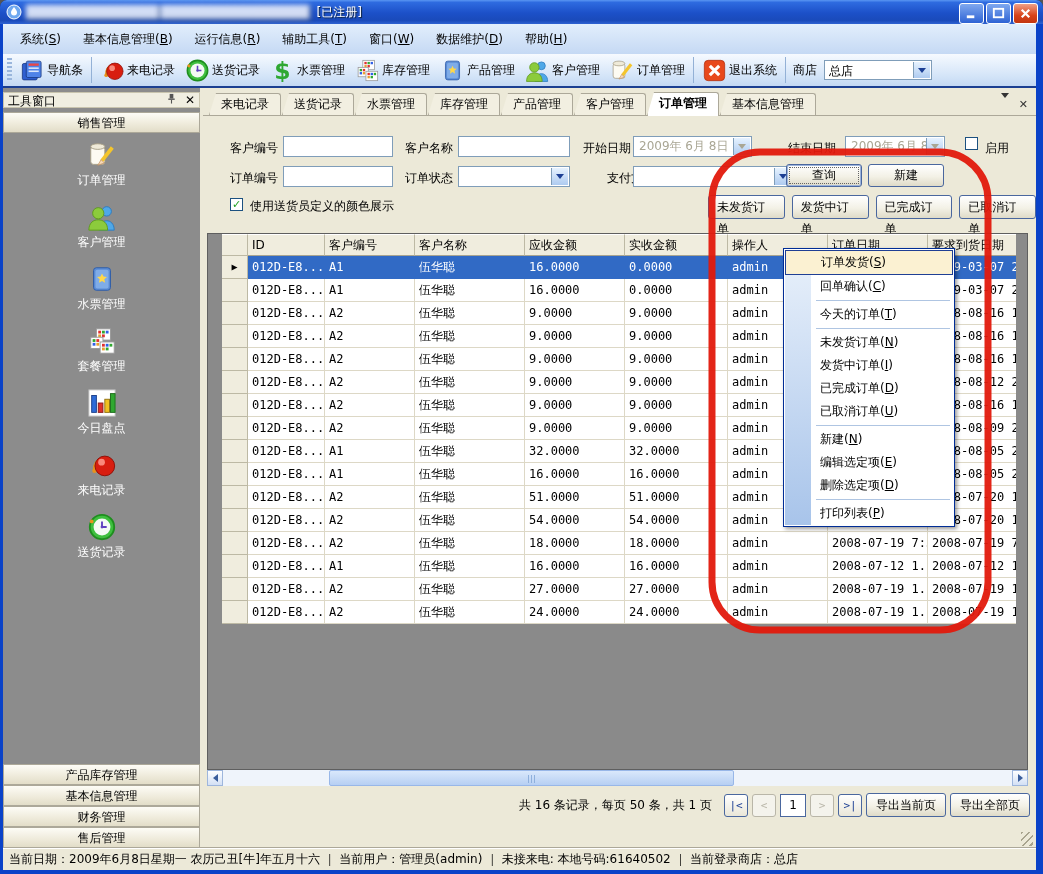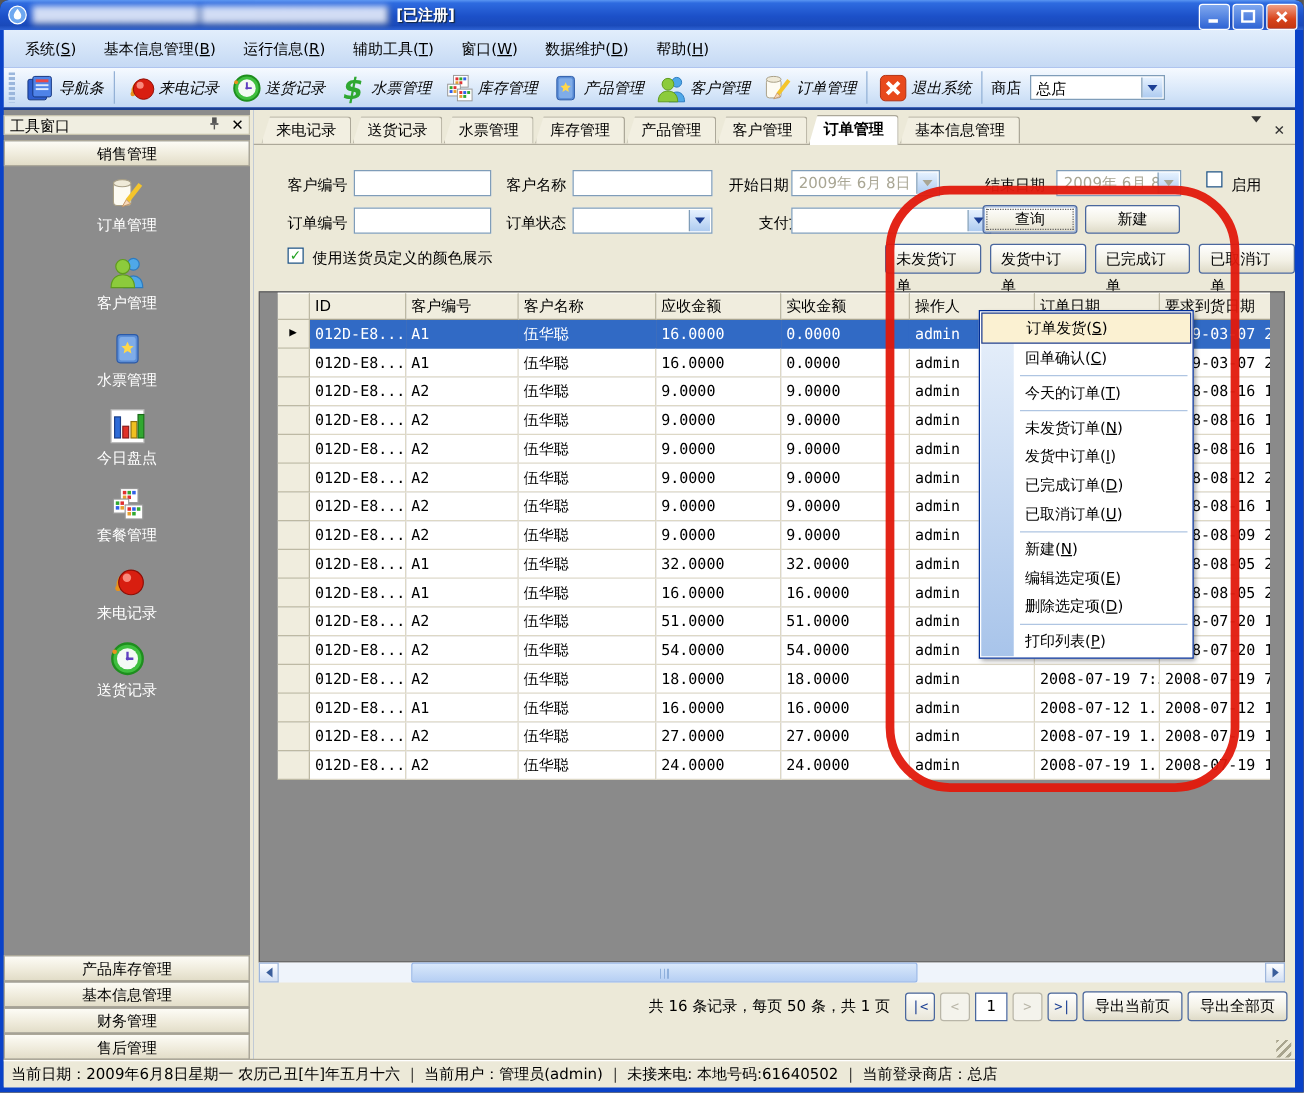--- a/index.html
+++ b/index.html
@@ -4,38 +4,38 @@
 <style>
   html,body{margin:0;padding:0;background:#555;}
   #screen{position:relative;width:1043px;height:874px;background:#0A42C8;
     font-family:"DejaVu Sans",sans-serif;font-size:12px;color:#000;overflow:hidden;
     border-radius:7px 7px 0 0;}
   
   .titlebar{position:absolute;left:0;top:0;width:1043px;height:24px;
     background:linear-gradient(180deg,#5A96F2 0%,#2E6BE0 10%,#1C50C8 55%,#1A4ABA 85%,#2E62D2 100%);
     border-radius:7px 7px 0 0;display:flex;align-items:center;color:#fff;}
   .title-icon{width:16px;height:16px;margin:0 4px 0 6px;flex:none;}
-  .title-text{font-weight:bold;font-size:12px;text-shadow:1px 1px 1px #123;white-space:nowrap;}
+  .title-text{font-weight:normal;font-size:12px;text-shadow:1px 1px 1px #123;white-space:nowrap;}
   .blurred{filter:blur(2.5px);opacity:.8;letter-spacing:-1px;margin-right:8px;}
   .win-btns{position:absolute;right:5px;top:3px;display:flex;gap:2px;}
   .win-btn{width:23px;height:19px;border:1px solid #fff;border-radius:3px;
     background:linear-gradient(180deg,#7FA8EF,#2E63D4);display:flex;align-items:center;justify-content:center;}
   .win-btn.close{background:linear-gradient(180deg,#F0A086,#D8431A 60%,#C23510);}
   
   .menubar{position:absolute;left:3px;top:24px;width:1033px;height:30px;
     background:linear-gradient(180deg,#E2EEFC,#C5D9F4);display:flex;align-items:center;padding-left:6px;box-sizing:border-box;}
   .menu-item{padding:3px 11px;white-space:nowrap;}
   .menu-item u{text-decoration:underline;}
   
   .toolbar{position:absolute;left:3px;top:54px;width:1033px;height:34px;box-sizing:border-box;
     background:linear-gradient(180deg,#F6FAFF,#D3E4F8 70%,#C3D8F3);
     border-bottom:2px solid #1B3F91;display:flex;align-items:center;}
   .tb-grip{width:5px;height:24px;margin:0 3px 0 4px;flex:none;
     background:repeating-linear-gradient(180deg,#9AB6DC 0 2px,transparent 2px 4px);}
-  .tb-item{display:flex;align-items:center;gap:2px;padding:2px 5px;white-space:nowrap;cursor:default;font-style:italic;}
+  .tb-item{display:flex;align-items:center;gap:2px;padding:2px 5px;white-space:nowrap;cursor:default;}
   .tb-icon{width:25px;height:25px;flex:none;display:inline-flex;}
   .tb-icon svg{width:100%;height:100%;}
   .tb-sep{width:1px;height:26px;background:#93B1D6;margin:0 3px;flex:none;}
   .store-group{display:flex;align-items:center;gap:7px;margin-left:4px;}
   .combo{position:relative;width:108px;height:20px;border:1px solid #7F9DB9;background:#fff;
     line-height:20px;padding-left:4px;box-sizing:border-box;}
   .combo-arrow{position:absolute;right:1px;top:1px;bottom:1px;width:16px;
     background:linear-gradient(180deg,#E6F2FF,#AECBF0);border-left:1px solid #7F9DB9;
     display:flex;align-items:center;justify-content:center;}
   .tri-down{width:0;height:0;border-left:4px solid transparent;border-right:4px solid transparent;border-top:5px solid #1C3F94;}
@@ -335,49 +335,49 @@
         <div class="side-item">
           <span class="side-icon"><svg viewBox="0 0 32 32">
               <rect x="7" y="4" width="18" height="24" rx="3" fill="#5B8DD6" stroke="#2B5AA8"></rect>
               <rect x="9" y="6" width="14" height="20" rx="2" fill="#7FACE8"></rect>
               <path d="M16 10l1.6 3.4 3.7.4-2.8 2.5.8 3.7-3.3-2-3.3 2 .8-3.7-2.8-2.5 3.7-.4z" fill="#FFD84A"></path>
             </svg></span>
           <div class="side-label">水票管理</div>
         </div>
         <div class="side-item">
           <span class="side-icon"><svg viewBox="0 0 32 32">
-              <rect x="2" y="2" width="28" height="28" fill="#fff" stroke="#bbb"></rect>
-              <rect x="5" y="8" width="5" height="18" fill="#2E6CD8" stroke="#1A3E88"></rect>
-              <rect x="12" y="16" width="5" height="10" fill="#E03028" stroke="#881A1A"></rect>
-              <rect x="19" y="12" width="5" height="14" fill="#F0C020" stroke="#907010"></rect>
-              <rect x="25" y="6" width="5" height="20" fill="#30A830" stroke="#1A6818"></rect>
-            </svg></span>
-          <div class="side-label">今日盘点</div>
-        </div>
-        <div class="side-item">
-          <span class="side-icon"><svg viewBox="0 0 32 32">
               <rect x="10" y="3" width="15" height="12" fill="#fff" stroke="#999"></rect>
               <rect x="12" y="5" width="3" height="3" fill="#E03030"></rect>
               <rect x="16" y="5" width="3" height="3" fill="#30A830"></rect>
               <rect x="20" y="5" width="3" height="3" fill="#3060E8"></rect>
               <rect x="12" y="9" width="3" height="3" fill="#E8A030"></rect>
               <rect x="16" y="9" width="3" height="3" fill="#E03030"></rect>
               <rect x="4" y="12" width="13" height="12" fill="#fff" stroke="#999"></rect>
               <rect x="6" y="14" width="3" height="3" fill="#30A830"></rect>
               <rect x="10" y="14" width="3" height="3" fill="#E03030"></rect>
               <rect x="6" y="18" width="3" height="3" fill="#3060E8"></rect>
               <rect x="10" y="18" width="3" height="3" fill="#E8A030"></rect>
               <rect x="14" y="17" width="15" height="12" fill="#fff" stroke="#999"></rect>
               <rect x="16" y="19" width="3" height="3" fill="#E03030"></rect>
               <rect x="20" y="19" width="3" height="3" fill="#3060E8"></rect>
               <rect x="24" y="19" width="3" height="3" fill="#30A830"></rect>
               <rect x="16" y="23" width="3" height="3" fill="#E8A030"></rect>
               <rect x="20" y="23" width="3" height="3" fill="#30A830"></rect>
             </svg></span>
           <div class="side-label">套餐管理</div>
+        </div>
+        <div class="side-item">
+          <span class="side-icon"><svg viewBox="0 0 32 32">
+              <rect x="2" y="2" width="28" height="28" fill="#fff" stroke="#bbb"></rect>
+              <rect x="5" y="8" width="5" height="18" fill="#2E6CD8" stroke="#1A3E88"></rect>
+              <rect x="12" y="16" width="5" height="10" fill="#E03028" stroke="#881A1A"></rect>
+              <rect x="19" y="12" width="5" height="14" fill="#F0C020" stroke="#907010"></rect>
+              <rect x="25" y="6" width="5" height="20" fill="#30A830" stroke="#1A6818"></rect>
+            </svg></span>
+          <div class="side-label">今日盘点</div>
         </div>
         <div class="side-item">
           <span class="side-icon"><svg viewBox="0 0 32 32">
               <path d="M8 21a8 10 0 0 1 7-11" fill="none" stroke="#E8931C" stroke-width="3"></path>
               <circle cx="8" cy="22" r="2.4" fill="#E8931C"></circle>
               <circle cx="19" cy="17" r="10.5" fill="#D81E10" stroke="#8E0E06"></circle>
               <circle cx="15.5" cy="13" r="3.6" fill="#FF9C8E" opacity=".85"></circle>
             </svg></span>
           <div class="side-label">来电记录</div>
         </div>

